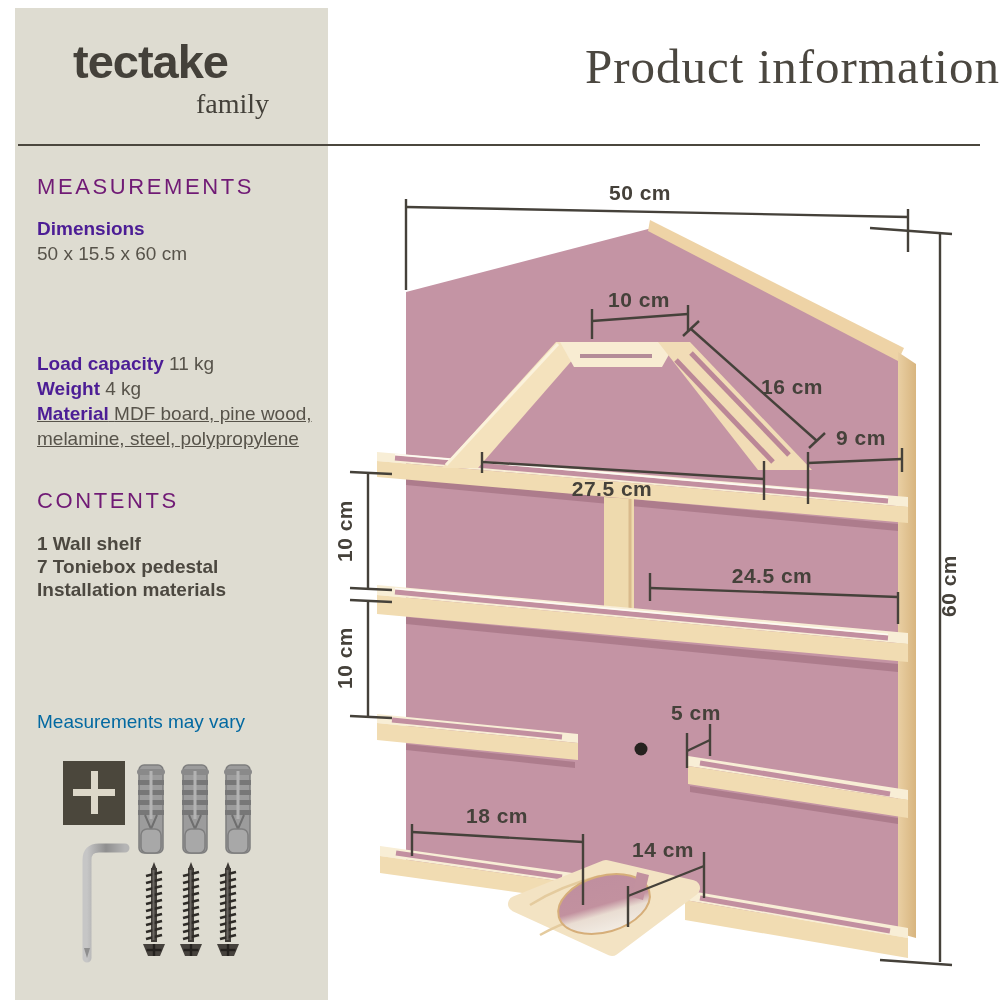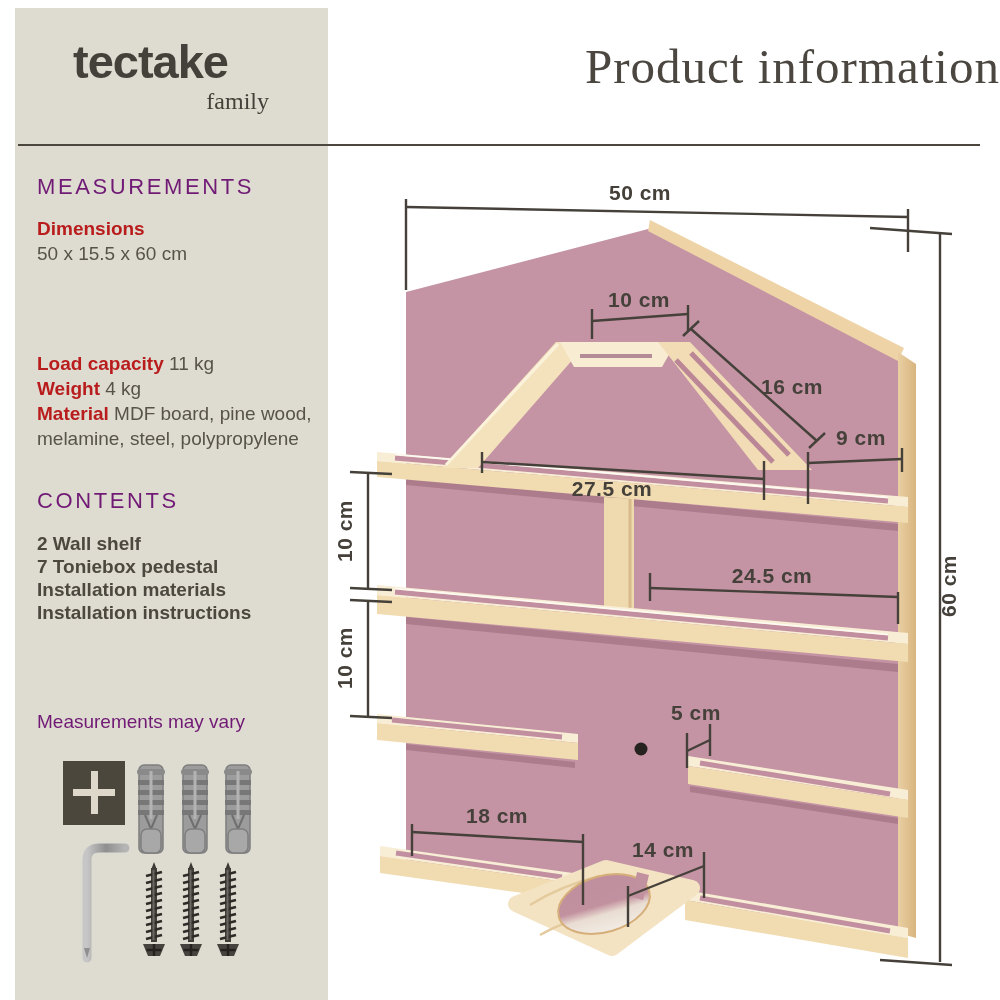--- a/index.html
+++ b/index.html
@@ -4,28 +4,28 @@
 <style>
   html,body{margin:0;padding:0;background:#ffffff;}
   .page{position:relative;width:1000px;height:1000px;background:#ffffff;overflow:hidden;
         font-family:"Liberation Sans",sans-serif;color:#55524a;}
   .abs{position:absolute;}
   
   .sidebar{position:absolute;left:15px;top:8px;width:313px;height:1000px;background:#dedcd1;}
   .logo-main{position:absolute;left:58px;top:26px;font-size:47px;font-weight:bold;
              letter-spacing:-1px;color:#44413a;}
   .logo-sub{position:absolute;left:58px;top:80px;width:196px;text-align:right;
-            font-family:"Liberation Serif",serif;font-size:24px;color:#44413a;}
+            font-family:"Liberation Serif",serif;font-size:28px;color:#44413a;}
   .divider{position:absolute;left:18px;top:144px;width:962px;height:2px;background:#4b473e;}
   .heading{position:absolute;left:22px;font-size:22px;letter-spacing:2.6px;color:#701a75;}
   .p{position:absolute;left:22px;font-size:19px;color:#57534a;line-height:25px;}
-  .b{font-weight:bold;color:#b91c1c;}
+  .b{font-weight:bold;color:#4c1d95;}
   .contents-list{position:absolute;left:22px;top:524px;font-size:19px;font-weight:bold;
                  color:#4c4840;line-height:23px;}
-  .note{position:absolute;left:22px;top:703px;font-size:19px;color:#701a75;}
+  .note{position:absolute;left:22px;top:703px;font-size:19px;color:#0369a1;}
   
   .plus-box{position:absolute;left:48px;top:753px;width:62px;height:64px;background:#4b473c;}
   .plus-h{position:absolute;left:10px;top:28px;width:42px;height:7px;background:#ddd8c9;}
   .plus-v{position:absolute;left:28px;top:10px;width:7px;height:43px;background:#ddd8c9;}
   
   .title{position:absolute;left:400px;top:38px;width:600px;text-align:right;
          font-family:"Liberation Serif",serif;font-size:49px;color:#4b4740;letter-spacing:1px;}
   
   .diagram{position:absolute;left:330px;top:150px;width:670px;height:848px;}
   svg text.dim{font-family:"Liberation Sans",sans-serif;font-size:21px;font-weight:bold;
@@ -47,31 +47,30 @@
     <div class="p" style="top:233px;">50 x 15.5 x 60 cm</div>
 
     <div class="p" style="top:343px;">
       <span class="b">Load capacity</span>
       <span>11 kg</span>
     </div>
     <div class="p" style="top:368px;">
       <span class="b">Weight</span>
       <span>4 kg</span>
     </div>
-    <div class="p" style="top:393px;width:300px;">
+    <div class="p" style="top:393px;width:300px;text-decoration:underline;">
       <span class="b">Material</span>
       <span>MDF board, pine wood, melamine, steel, polypropylene</span>
     </div>
 
     <div class="heading" style="top:480px;">CONTENTS</div>
     <div class="contents-list">
-      <div>2 Wall shelf</div>
+      <div>1 Wall shelf</div>
       <div>7 Toniebox pedestal</div>
       <div>Installation materials</div>
-      <div>Installation instructions</div>
     </div>
 
     <div class="note">Measurements may vary</div>
 
     <div class="plus-box">
       <div class="plus-h"></div>
       <div class="plus-v"></div>
     </div>
 
     <svg class="abs" style="left:122px;top:755px;" width="115" height="95" viewBox="0 0 115 95">

